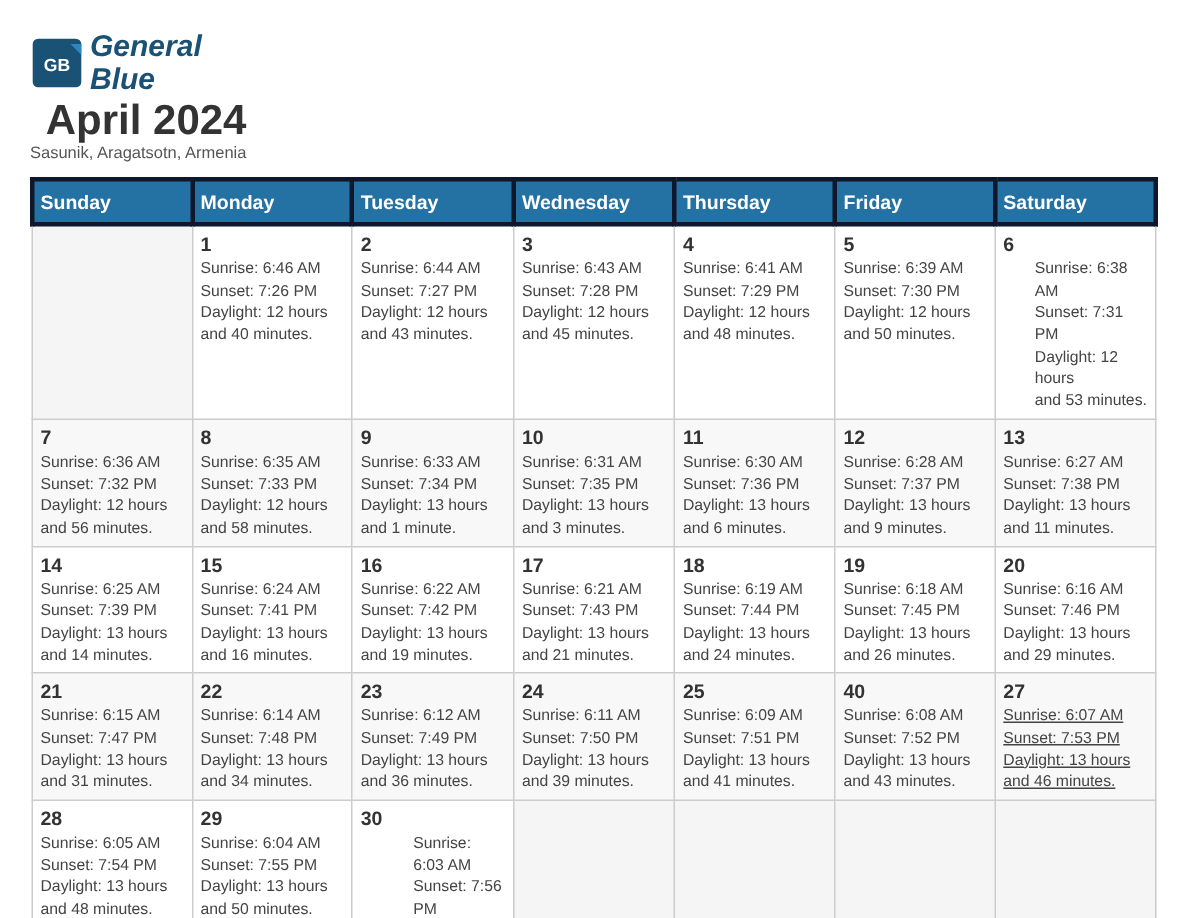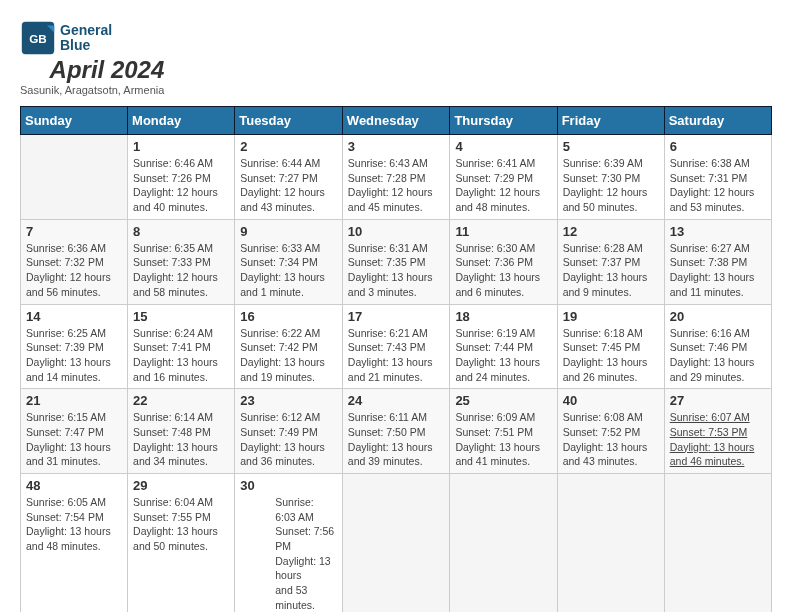--- a/index.html
+++ b/index.html
@@ -18,54 +18,54 @@
       flex-direction: column;
     }
     .logo {
       display: flex;
       align-items: center;
       gap: 4px;
     }
     .logo-text {
       display: flex;
       flex-direction: column;
-      font-size: 14px;
+      font-size: 20px;
       font-weight: bold;
       color: #1a5276;
       line-height: 1.1;
+      font-style: italic;
     }
     .logo-icon {
       width: 36px;
       height: 36px;
     }
     .title-block {
       text-align: right;
     }
     .month-title {
-      font-size: 24px;
+      font-size: 28px;
       font-weight: bold;
       color: #333;
-      font-style: italic;
     }
     .location-title {
       font-size: 11px;
       color: #555;
     }
     .calendar {
       width: 100%;
       border-collapse: collapse;
       font-size: 11px;
     }
     .calendar th {
       background-color: #2471a3;
       color: #fff;
       padding: 6px 4px;
       text-align: left;
       font-size: 13px;
-      border: 1px solid #0f172a;
+      border: 3px solid #0f172a;
     }
     .calendar td {
       border: 1px solid #ccc;
       vertical-align: top;
       padding: 4px 5px;
       width: 108px;
       min-height: 80px;
       background: #fff;
     }
     .calendar tr:nth-child(even) td {
@@ -152,21 +152,21 @@
         </td>
         <td>
           <div class="day-number">5</div>
           <div class="day-info" style="white-space: pre-line;">Sunrise: 6:39 AM
 Sunset: 7:30 PM
 Daylight: 12 hours
 and 50 minutes.</div>
         </td>
         <td>
           <div class="day-number">6</div>
-          <div class="day-info" style="white-space: pre-line;">Sunrise: 6:38 AM
+          <div class="day-info" style="white-space: pre-line; margin-left: 21px;">Sunrise: 6:38 AM
 Sunset: 7:31 PM
 Daylight: 12 hours
 and 53 minutes.</div>
         </td>
       </tr>
       <tr>
         <td>
           <div class="day-number">7</div>
           <div class="day-info" style="white-space: pre-line;">Sunrise: 6:36 AM
 Sunset: 7:32 PM
@@ -313,21 +313,21 @@
         <td>
           <div class="day-number">27</div>
           <div class="day-info" style="white-space: pre-line; text-decoration: underline;">Sunrise: 6:07 AM
 Sunset: 7:53 PM
 Daylight: 13 hours
 and 46 minutes.</div>
         </td>
       </tr>
       <tr>
         <td>
-          <div class="day-number">48</div>
+          <div class="day-number">28</div>
           <div class="day-info" style="white-space: pre-line;">Sunrise: 6:05 AM
 Sunset: 7:54 PM
 Daylight: 13 hours
 and 48 minutes.</div>
         </td>
         <td>
           <div class="day-number">29</div>
           <div class="day-info" style="white-space: pre-line;">Sunrise: 6:04 AM
 Sunset: 7:55 PM
 Daylight: 13 hours

